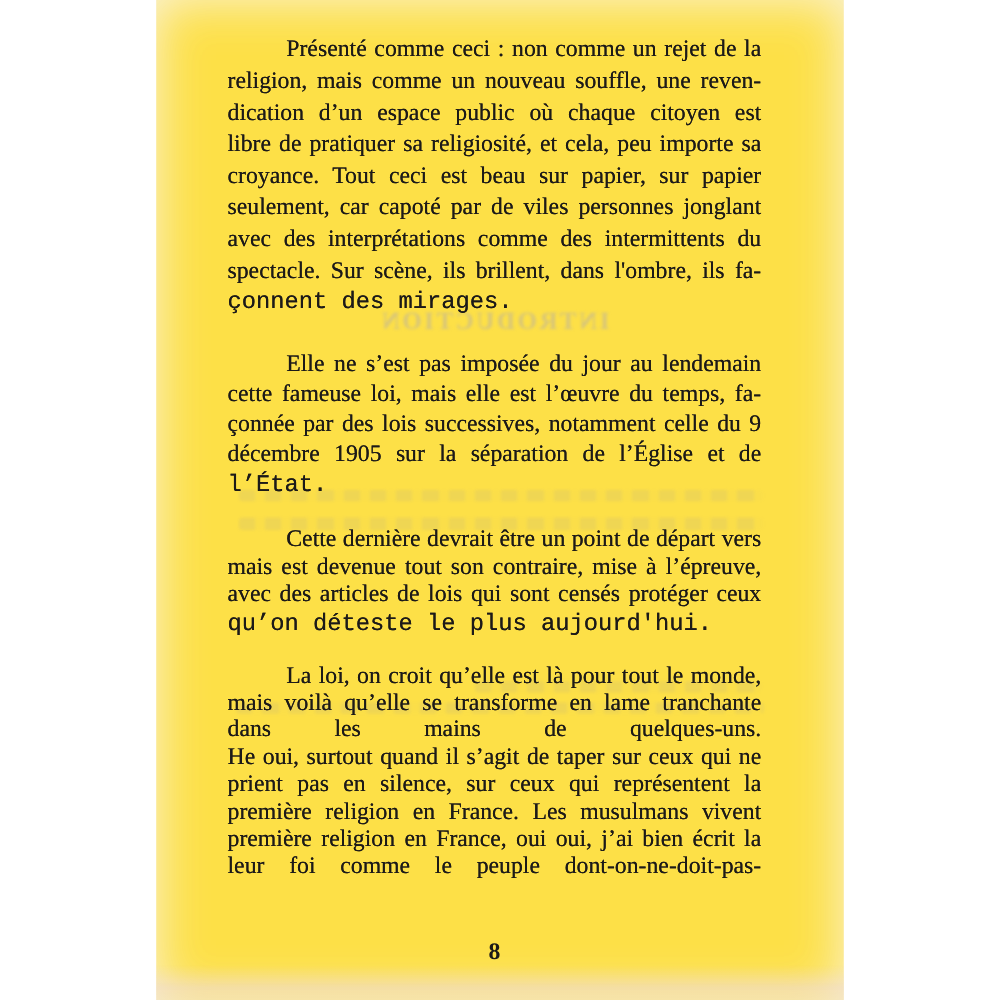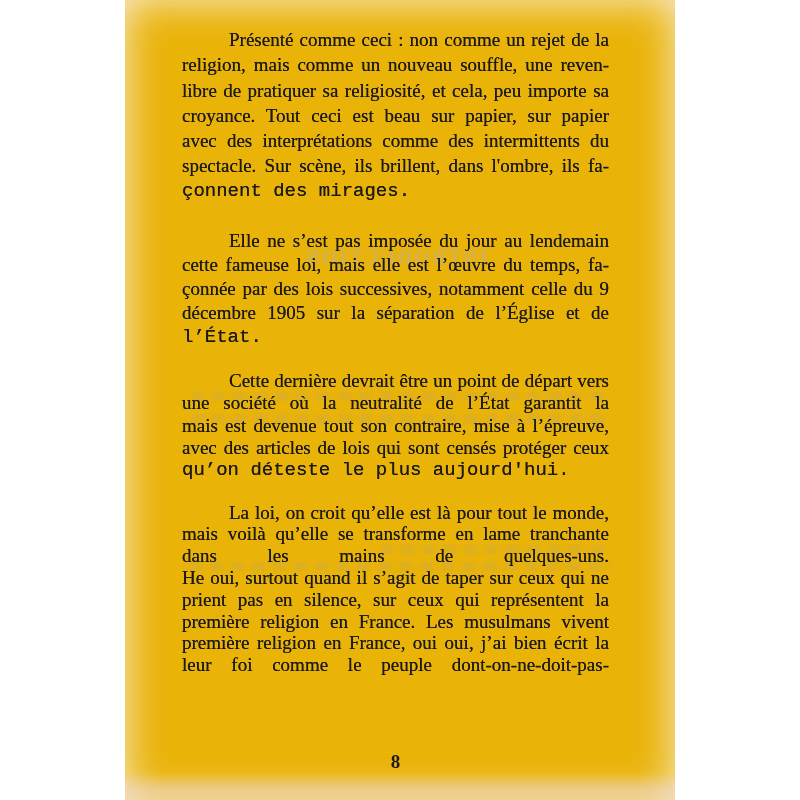--- a/index.html
+++ b/index.html
@@ -10,21 +10,21 @@
     background: #ffffff;
     overflow: hidden;
   }
   
   .book-page {
     position: absolute;
     left: 125px;
     top: 0;
     width: 550px;
     height: 800px;
-    background: #eab308;
+    background: #fde047;
     box-shadow: inset 0 0 40px rgba(250,245,238,0.9);
   }
   
   .bottom-tint {
     position: absolute;
     left: 0;
     bottom: 0;
     width: 100%;
     height: 28px;
     background: linear-gradient(to bottom,
@@ -119,38 +119,39 @@
   <div class="bleed-line bleed-a"></div>
   <div class="bleed-line bleed-b"></div>
   <div class="bleed-line bleed-c"></div>
   <div class="bleed-line bleed-d"></div>
 
   <div class="page-text">
 
     <div class="para p1">
       <div class="ln ind">Présenté comme ceci : non comme un rejet de la</div>
       <div class="ln">religion, mais comme un nouveau souffle, une reven-</div>
+      <div class="ln">dication d’un espace public où chaque citoyen est</div>
       <div class="ln">libre de pratiquer sa religiosité, et cela, peu importe sa</div>
       <div class="ln">croyance. Tout ceci est beau sur papier, sur papier</div>
+      <div class="ln">seulement, car capoté par de viles personnes jonglant</div>
       <div class="ln">avec des interprétations comme des intermittents du</div>
       <div class="ln">spectacle. Sur scène, ils brillent, dans l'ombre, ils fa-</div>
       <div class="ln last">çonnent des mirages.</div>
     </div>
 
     <div class="para p2">
       <div class="ln ind">Elle ne s’est pas imposée du jour au lendemain</div>
       <div class="ln">cette fameuse loi, mais elle est l’œuvre du temps, fa-</div>
       <div class="ln">çonnée par des lois successives, notamment celle du 9</div>
       <div class="ln">décembre 1905 sur la séparation de l’Église et de</div>
       <div class="ln last">l’État.</div>
     </div>
 
     <div class="para p3">
       <div class="ln ind">Cette dernière devrait être un point de départ vers</div>
-      <div class="ln">une société où la neutralité de l’État garantit la</div>
       <div class="ln">mais est devenue tout son contraire, mise à l’épreuve,</div>
       <div class="ln">avec des articles de lois qui sont censés protéger ceux</div>
       <div class="ln last">qu’on déteste le plus aujourd'hui.</div>
     </div>
 
     <div class="para p4">
       <div class="ln ind">La loi, on croit qu’elle est là pour tout le monde,</div>
       <div class="ln">mais voilà qu’elle se transforme en lame tranchante</div>
       <div class="ln">dans les mains de quelques-uns.</div>
       <div class="ln">He oui, surtout quand il s’agit de taper sur ceux qui ne</div>

